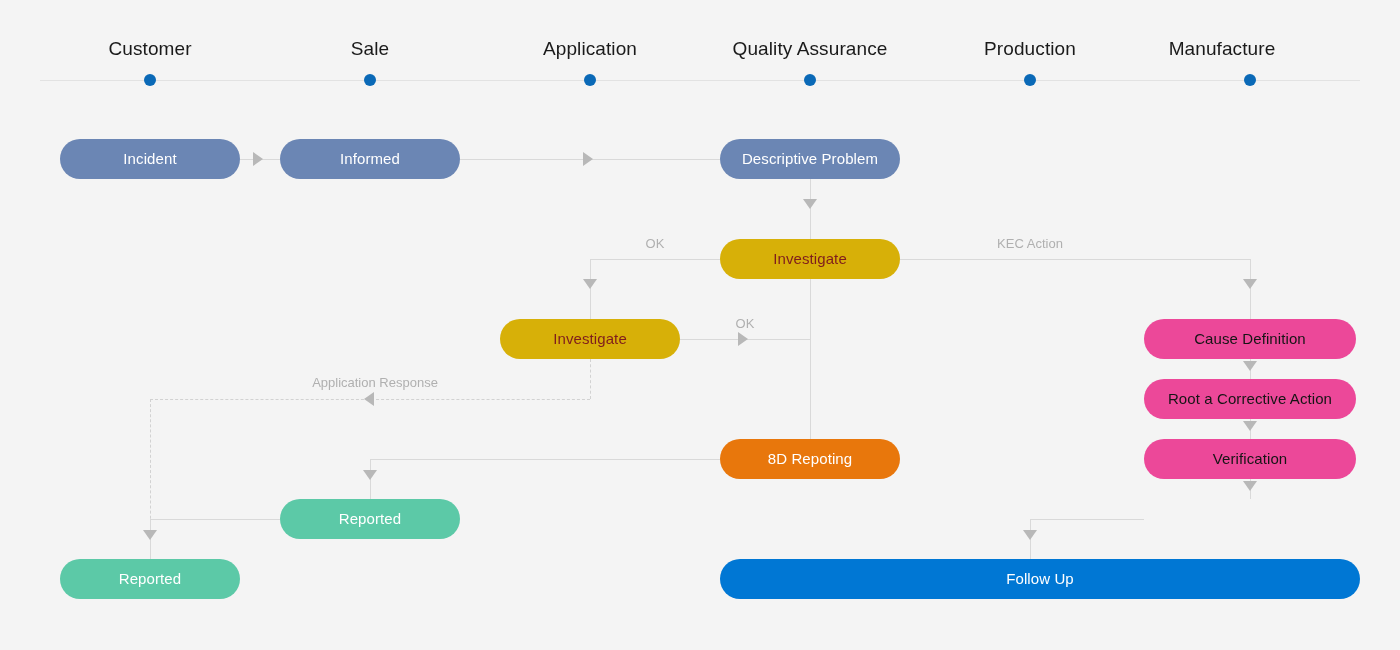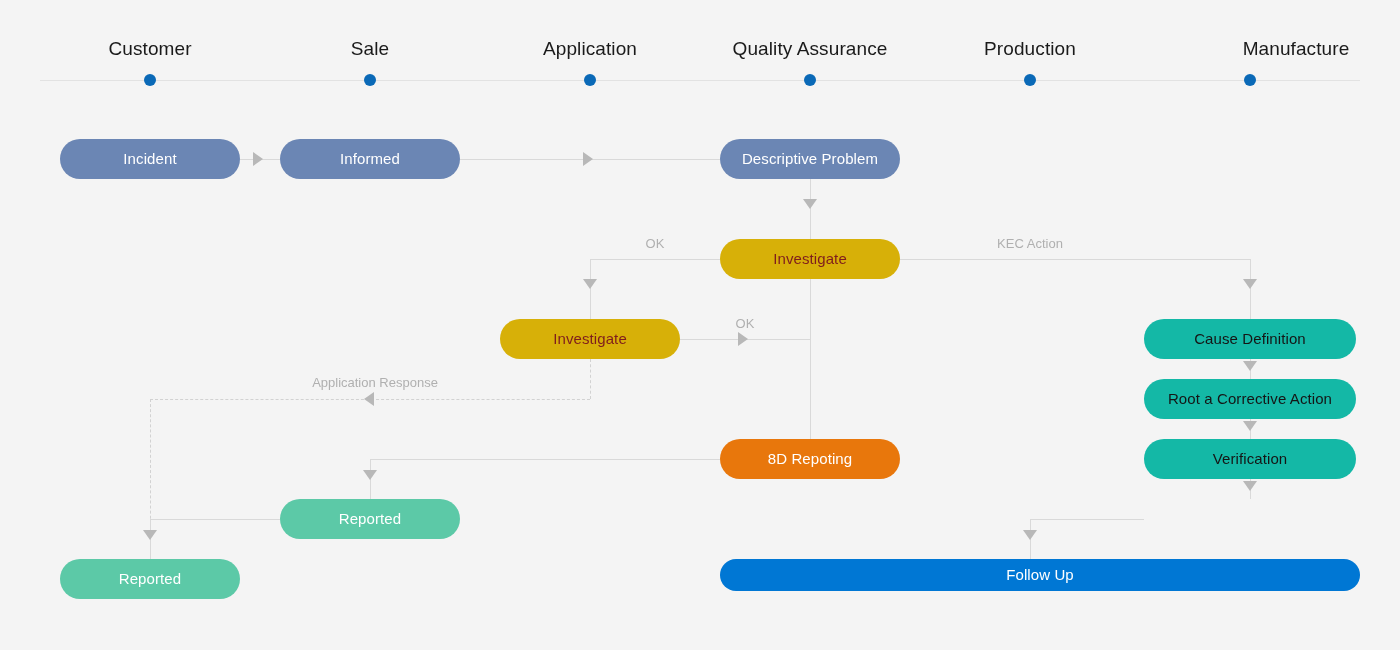--- a/index.html
+++ b/index.html
@@ -118,21 +118,21 @@
     line-height: 18px;
     letter-spacing: .1px;
     box-sizing: border-box;
     white-space: nowrap;
   }
   .node.blue      { background: #6b86b4; color: #ffffff; }
   .node.gold      { background: #d7b008; color: #7f1d1d; }
   .node.orange    { background: #e8770c; color: #ffffff; }
   .node.green     { background: #5cc9a7; color: #ffffff; }
   .node.primary   { background: #0077d4; color: #ffffff; }
-  .node.ghost     { background: #14b8a6; color: #151515; }
+  .node.ghost     { background: #ec4899; color: #151515; }
 </style>
 </head>
 <body>
 
 <div id="stage">
 
   <div class="lane-rule"></div>
 
   <div class="lane" style="left:150px">
     <div class="lane-label">Customer</div>
@@ -152,21 +152,21 @@
   <div class="lane" style="left:810px">
     <div class="lane-label">Quality Assurance</div>
   </div>
   <div class="lane-dot" style="left:810px"></div>
 
   <div class="lane" style="left:1030px">
     <div class="lane-label">Production</div>
   </div>
   <div class="lane-dot" style="left:1030px"></div>
 
-  <div class="lane" style="left:1296px">
+  <div class="lane" style="left:1222px">
     <div class="lane-label">Manufacture</div>
   </div>
   <div class="lane-dot" style="left:1250px"></div>
 
   <div class="hline" style="left:240px; top:159px; width:40px;"></div>
   <div class="arrow right" style="left:253px; top:159px;"></div>
 
   <div class="hline" style="left:460px; top:159px; width:260px;"></div>
   <div class="arrow right" style="left:583px; top:159px;"></div>
 
@@ -255,17 +255,17 @@
 
   <div class="node ghost" style="left:1144px; top:379px; width:212px; height:40px;">
     <span>Root a Corrective Action</span>
   </div>
 
   <div class="node ghost" style="left:1144px; top:439px; width:212px; height:40px;">
     <span>Verification</span>
   </div>
 
 
-  <div class="node primary" style="left:720px; top:559px; width:640px; height:32px;">
+  <div class="node primary" style="left:720px; top:559px; width:640px; height:40px;">
     <span>Follow Up</span>
   </div>
 
 </div>
 
 </body></html>

